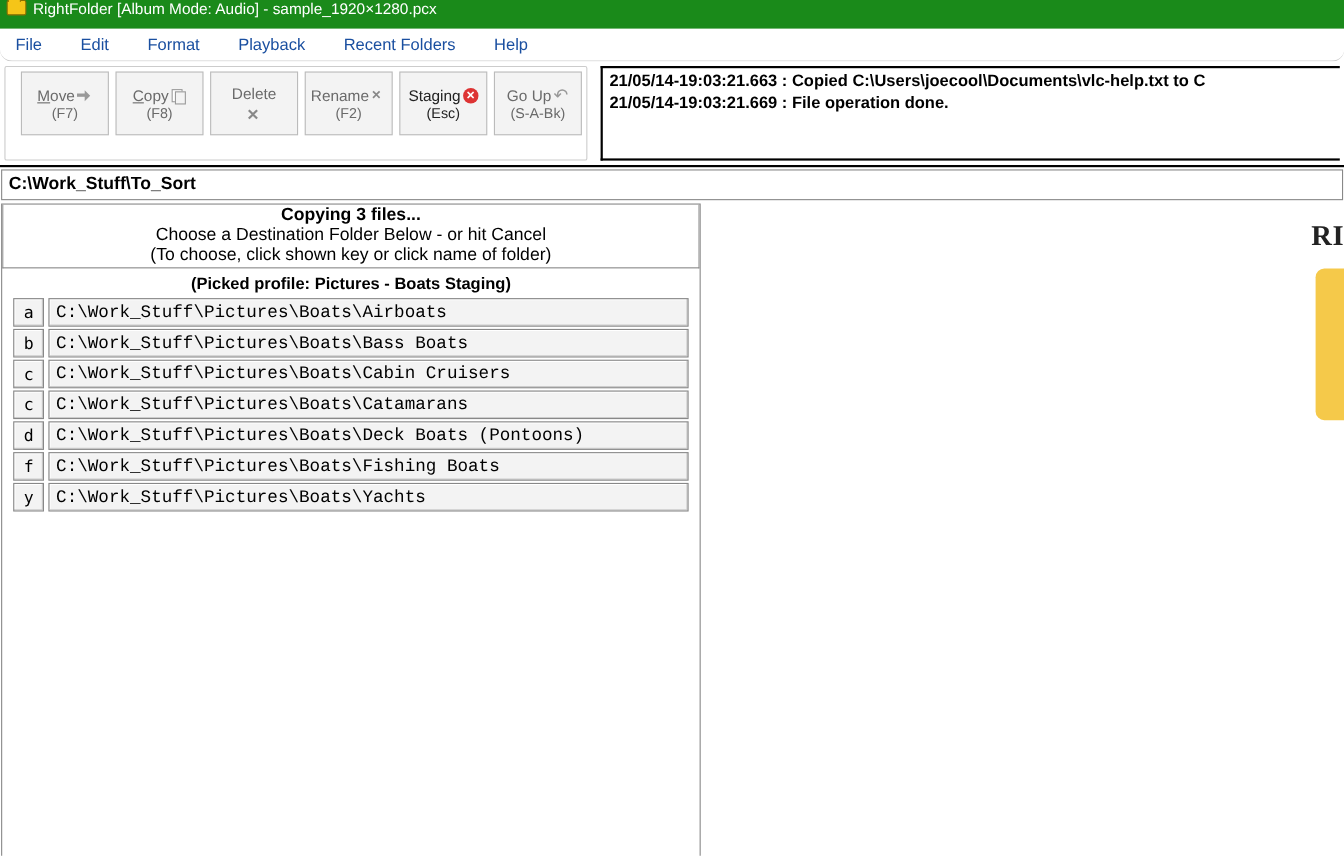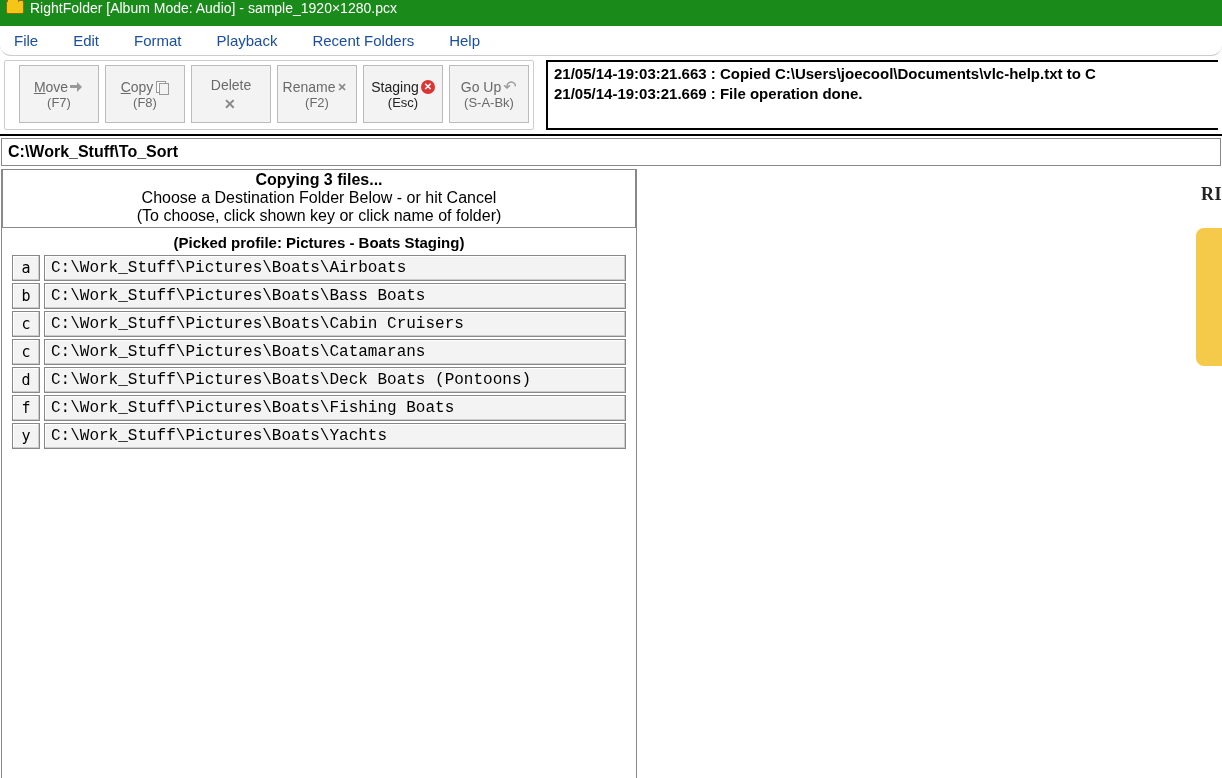--- a/index.html
+++ b/index.html
@@ -57,21 +57,21 @@
   
   .toolarea {
     display:flex;
     align-items:stretch;
     padding: 4px 4px 4px 4px;
     border-bottom: 2px solid #000;
   }
   .toolbar {
     display:flex;
     gap:6px;
-    padding: 4px 4px 6px 14px;
+    padding: 4px 4px 22px 14px;
     border: 1px solid #ccc;
     border-radius: 2px;
   }
   .tbtn {
     width: 80px;
     height: 58px;
     border: 1px solid #bbb;
     background: #f3f3f3;
     display:flex;
     flex-direction:column;
@@ -142,21 +142,21 @@
     top:4px; left:16px;
     right:0;
     height: 310px;
     background:#fff;
   }
   .rightspace .rigtext {
     position:absolute;
     top: 12px; right: 0;
     font-family: Georgia, serif;
     font-weight: bold;
-    font-size: 18px;
+    font-size: 26px;
     letter-spacing: 0.5px;
     color:#222;
   }
   .rightspace .yellowblob{
     position:absolute;
     top: 56px; right: 0;
     width: 26px; height: 138px;
     background:#f5c94a;
     border-radius: 8px 0 0 8px;
   }

